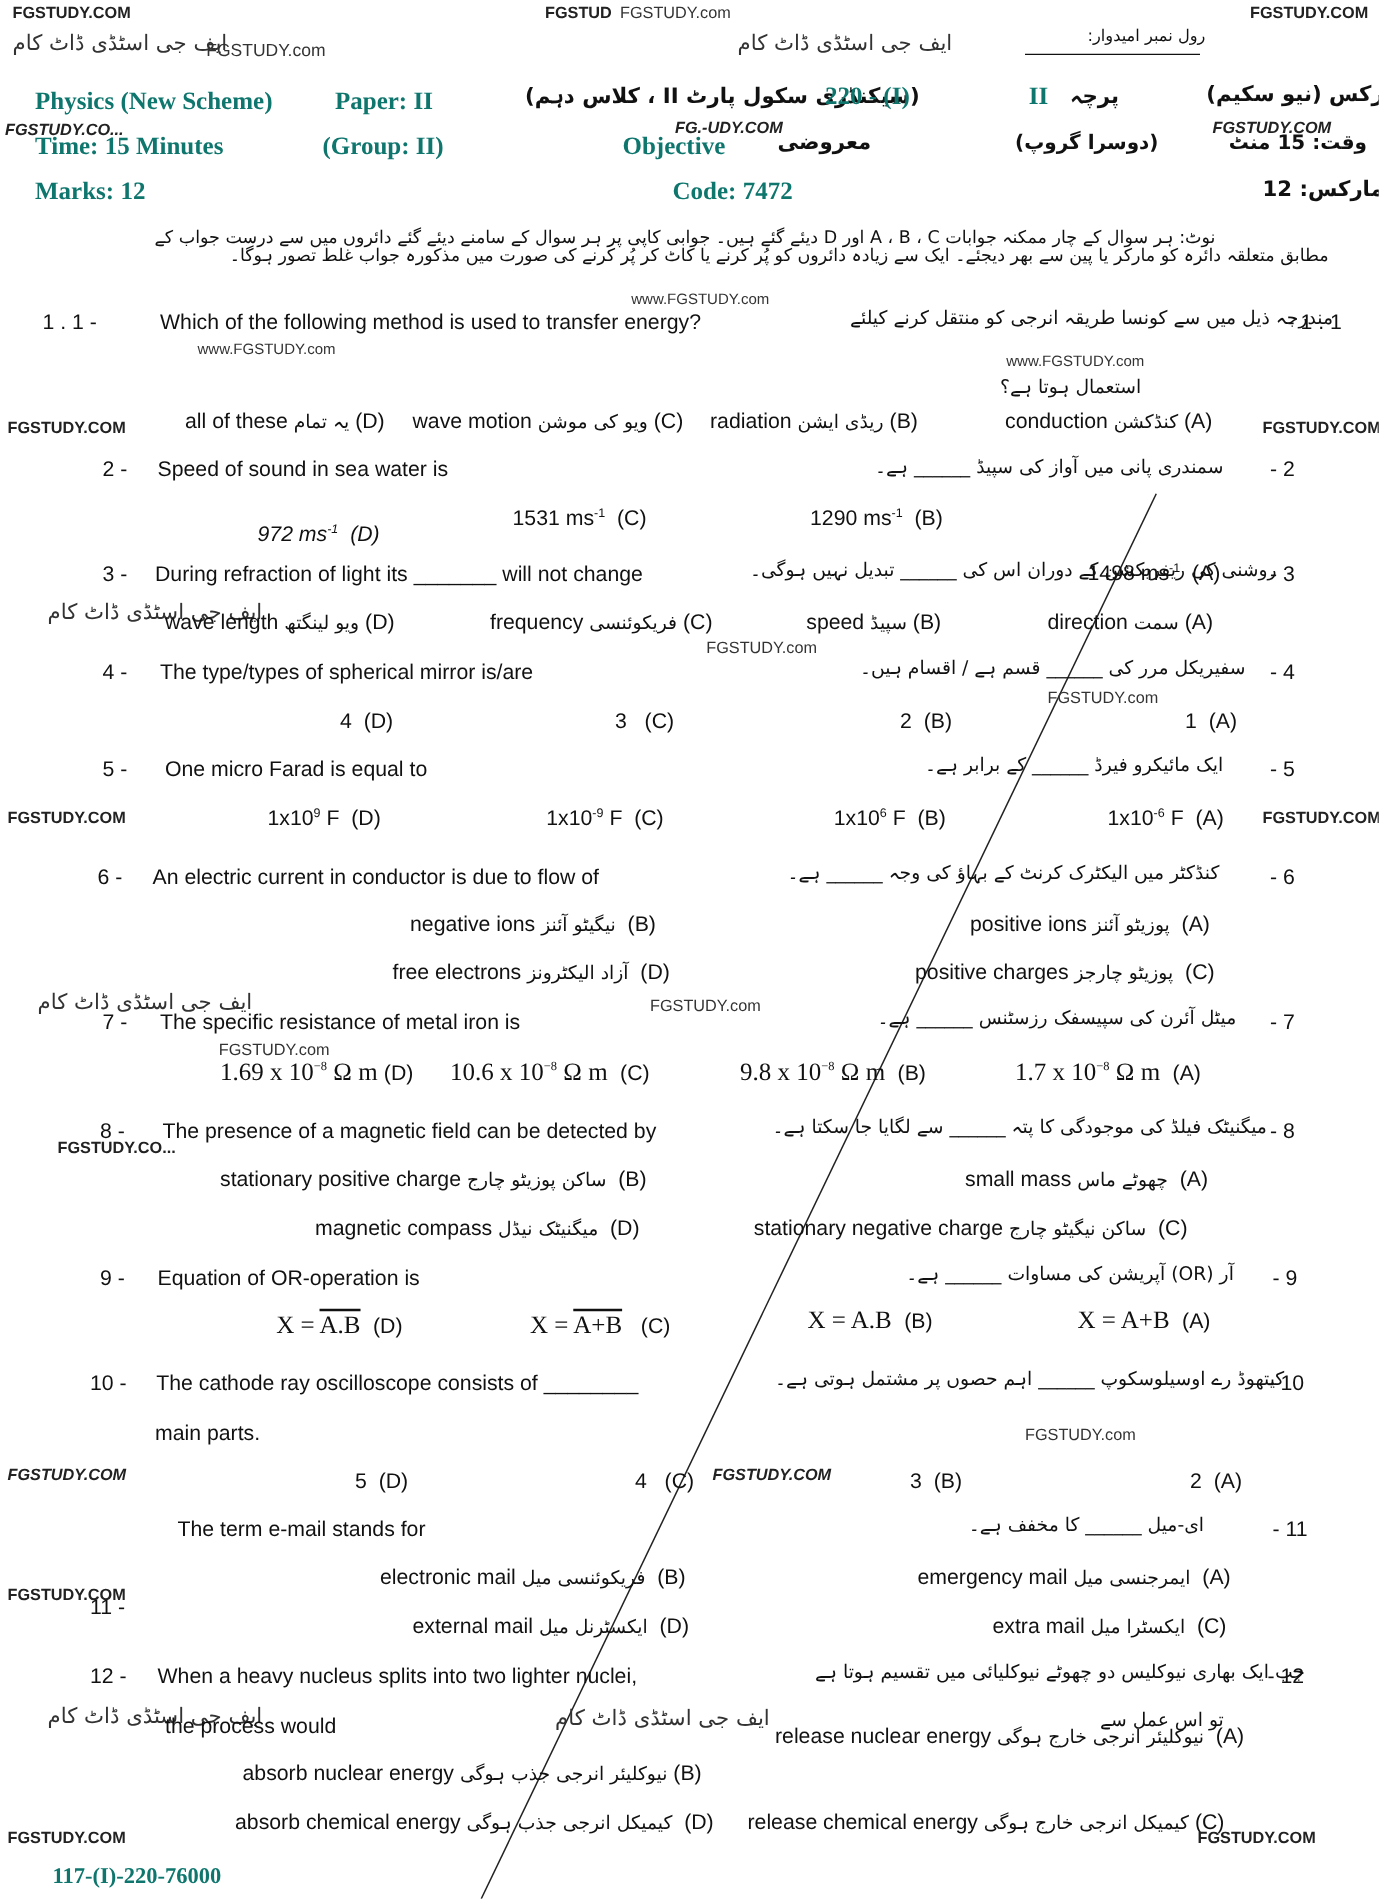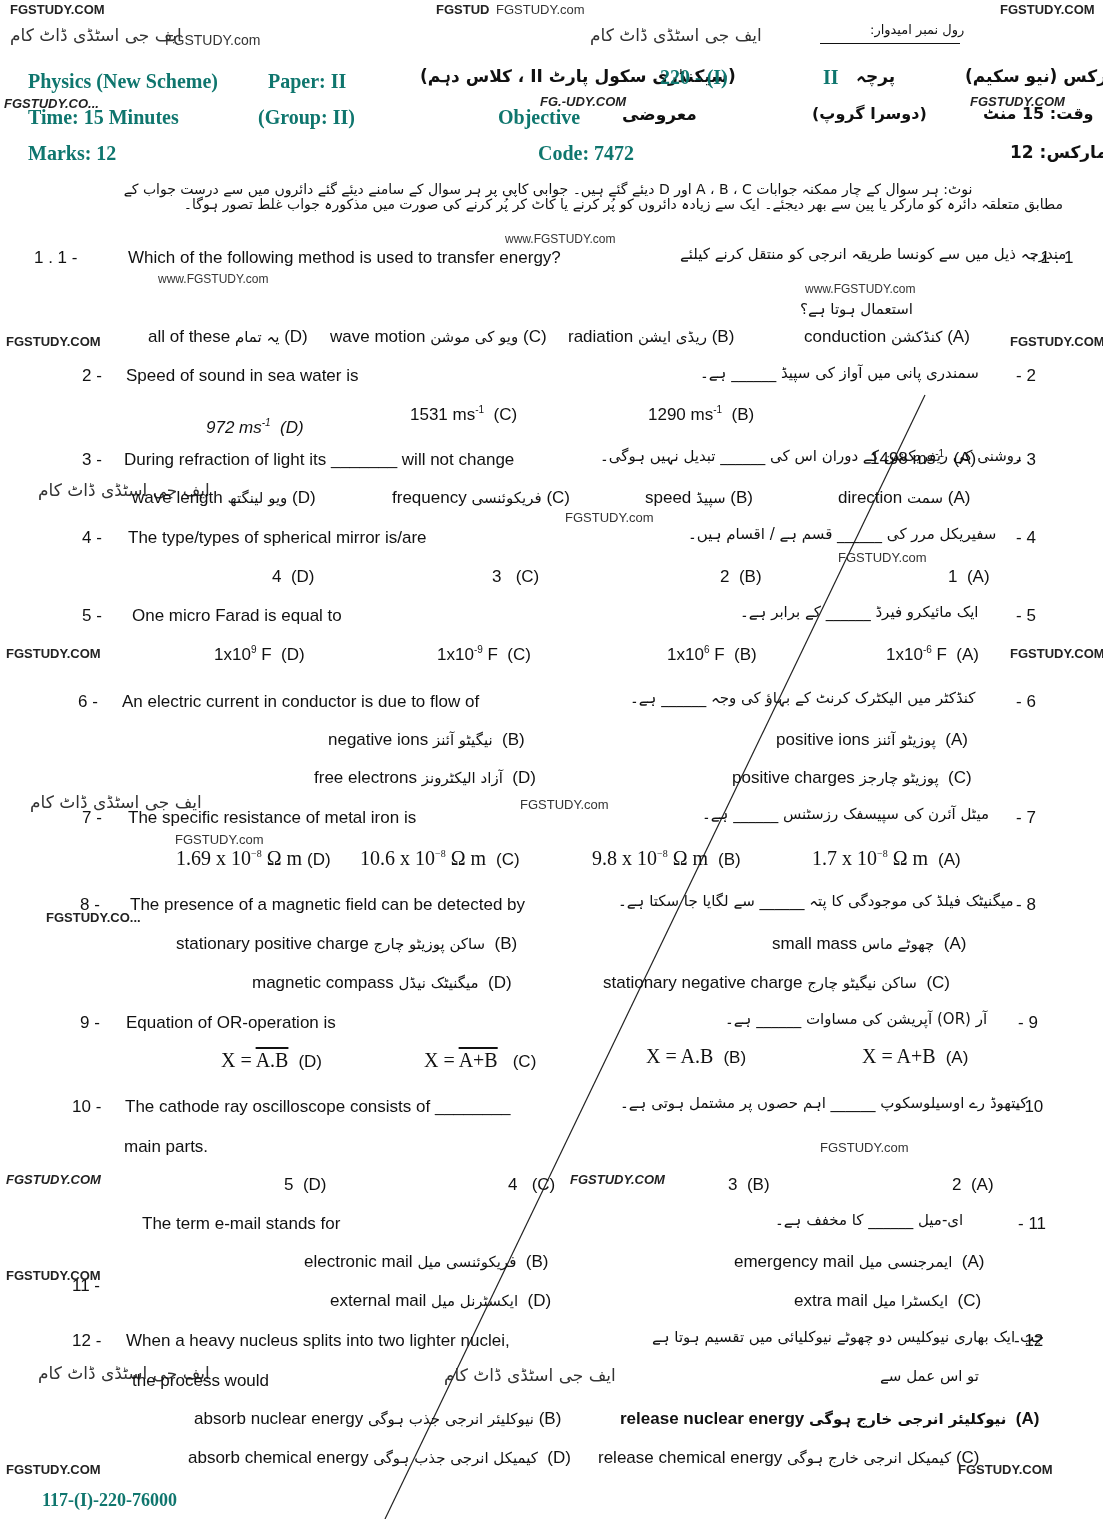--- a/index.html
+++ b/index.html
@@ -183,19 +183,19 @@
 
 <div class="abs q" style="left:72px;top:1331px;">12 -</div>
 <div class="abs q" style="left:126px;top:1331px;">When a heavy nucleus splits into two lighter nuclei,</div>
 <div class="abs ur" style="left:652px;top:1328px;">جب ایک بھاری نیوکلیس دو چھوٹے نیوکلیائی میں تقسیم ہوتا ہے</div>
 <div class="abs q" style="left:1014px;top:1331px;">- 12</div>
 <div class="abs ur-small" style="left:38px;top:1363px;">ایف جی اسٹڈی ڈاٹ کام</div>
 <div class="abs q" style="left:132px;top:1371px;">the process would</div>
 <div class="abs ur-small" style="left:444px;top:1365px;">ایف جی اسٹڈی ڈاٹ کام</div>
 <div class="abs ur" style="left:880px;top:1367px;">تو اس عمل سے</div>
 <div class="abs q" style="left:194px;top:1409px;"><span>absorb nuclear energy</span> <span class="ur">نیوکلیئر انرجی جذب ہوگی</span> <span>(B)</span></div>
-<div class="abs q" style="left:620px;top:1409px;font-weight:bold;"><span>release nuclear energy</span> <span class="ur">نیوکلیئر انرجی خارج ہوگی</span>&nbsp; <span>(A)</span></div>
+<div class="abs q" style="left:620px;top:1379px;"><span>release nuclear energy</span> <span class="ur">نیوکلیئر انرجی خارج ہوگی</span>&nbsp; <span>(A)</span></div>
 <div class="abs wm" style="left:6px;top:1462px;">FGSTUDY.COM</div>
 <div class="abs q" style="left:168px;top:1448px;margin-left:20px;"><span>absorb chemical energy</span> <span class="ur">کیمیکل انرجی جذب ہوگی</span>&nbsp; <span>(D)</span></div>
 <div class="abs q" style="left:598px;top:1448px;"><span>release chemical energy</span> <span class="ur">کیمیکل انرجی خارج ہوگی</span> <span>(C)</span></div>
 <div class="abs wm" style="left:958px;top:1462px;">FGSTUDY.COM</div>
 
 <div class="abs hdr" style="left:42px;top:1490px;font-size:18px;">117-(I)-220-76000</div>
 
 </body></html>

